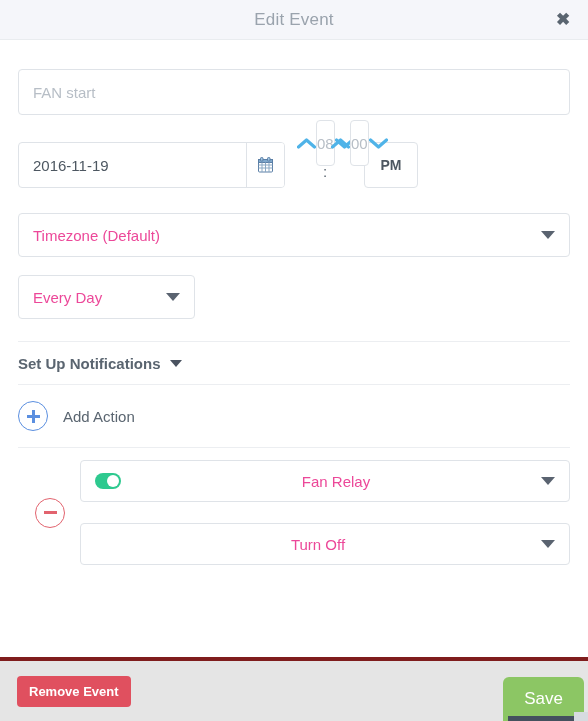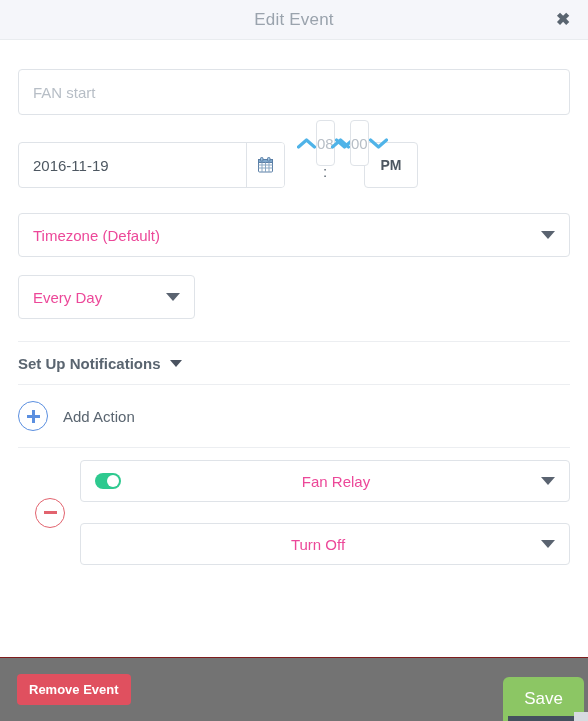--- a/index.html
+++ b/index.html
@@ -306,22 +306,22 @@
     border-radius: 50%;
     background: #fff;
   }
   .dev-label { font-size: 15px; color: #5a6570; }
 
   
   .modal-footer {
     position: absolute;
     left: 0; right: 0; bottom: 0;
     height: 64px;
-    background: #737373;
-    border-top: 1px solid #7f1d1d;
+    background: #e5e5e5;
+    border-top: 4px solid #7f1d1d;
     display: flex;
     align-items: center;
     padding: 0 17px;
   }
   .btn {
     border: none;
     border-radius: 4px;
     font-family: "Liberation Sans", sans-serif;
     font-weight: bold;
     color: #fff;

